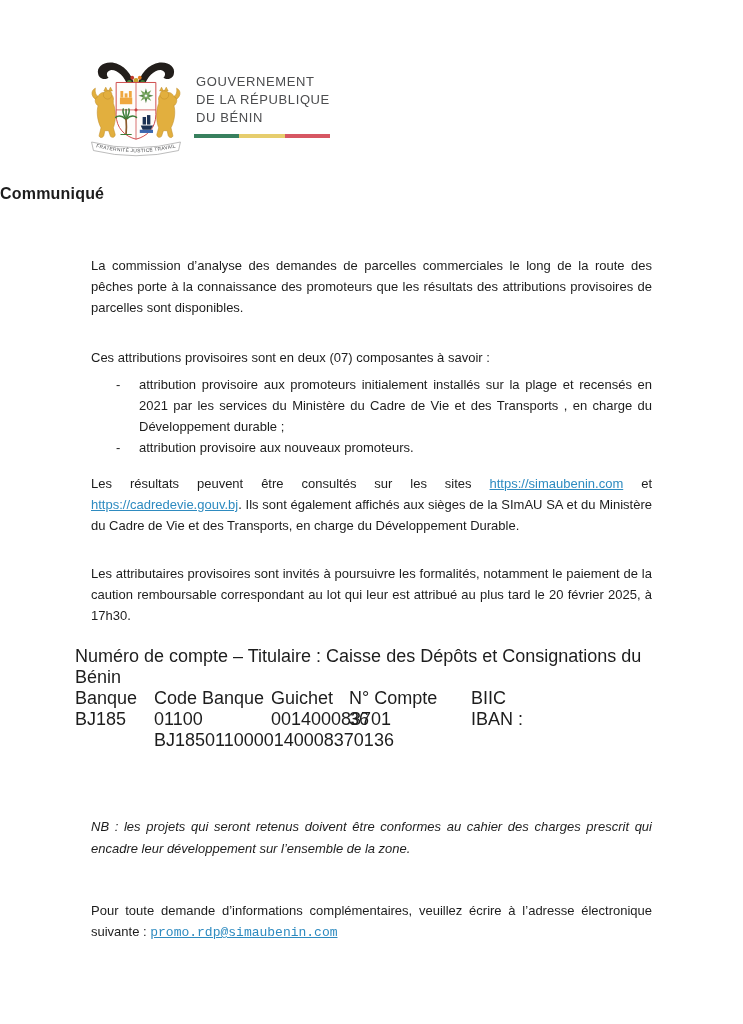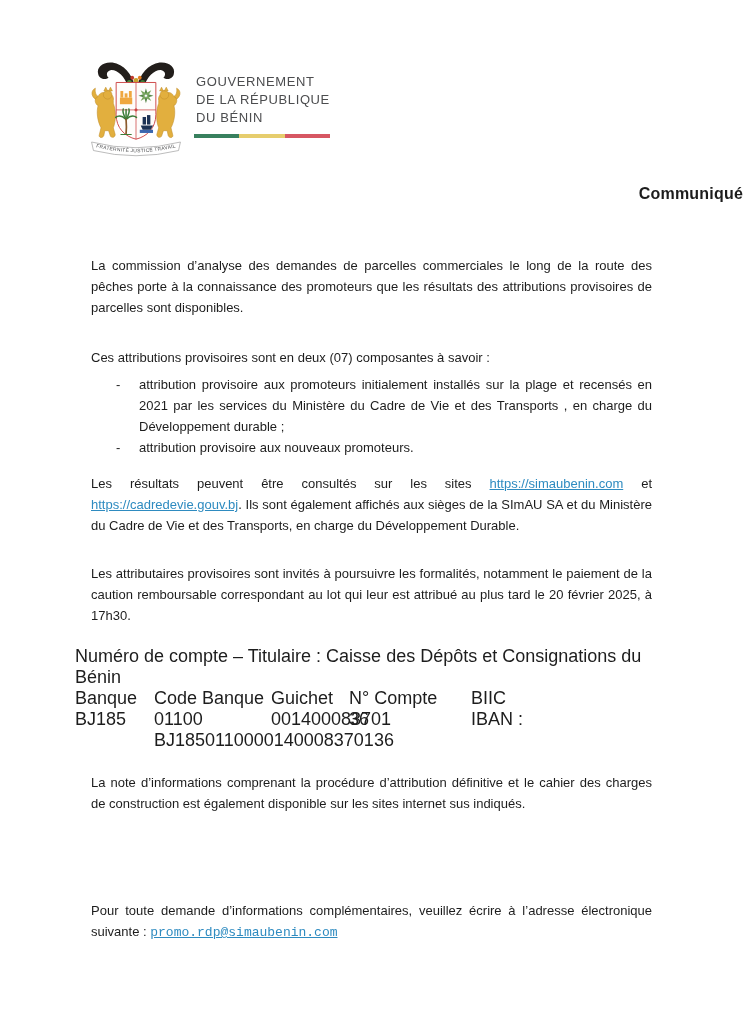--- a/index.html
+++ b/index.html
@@ -28,21 +28,21 @@
     letter-spacing: 0.6px; color: #4c4d4f; font-weight: 500;
   }
   .flagbar {
     position: absolute; left: 194px; top: 134px;
     width: 136px; height: 4px; display: flex;
   }
   .flagbar span { flex: 1 1 0; }
   
   .title {
     position: absolute; left: 0; right: 0; top: 185px;
-    text-align: right; margin: 0;
+    text-align: left; margin: 0;
     font-size: 16px; font-weight: bold; letter-spacing: 0.2px;
   }
   
   .list { }
   .li { position: relative; padding-left: 48px; }
   .li .marker { position: absolute; left: 25px; top: 0; }
   .li .li-text { display: block; text-align: justify; }
   
   .link { text-decoration: underline; cursor: pointer; }
   
@@ -172,18 +172,18 @@
       <div>BIIC</div>
       <div>BJ185</div>
       <div>01100</div>
       <div>001400083701</div>
       <div>36</div>
       <div>IBAN :</div>
       <div class="iban-value">BJ1850110000140008370136</div>
     </div>
   </div>
 
-  <p class="p abs" style="top:756px">La note d’informations comprenant la procédure d’attribution définitive et le cahier des charges de construction est également disponible sur les sites internet sus indiqués.</p>
 
+  <p class="p abs nb" style="top:800px">NB : les projets qui seront retenus doivent être conformes au cahier des charges prescrit qui encadre leur développement sur l’ensemble de la zone.</p>
 
   <p class="p abs" style="top:884px"><span>Pour toute demande d’informations complémentaires, veuillez écrire à l’adresse électronique suivante : </span><a class="link" style="color: rgb(46, 139, 192); font-family: Liberation Mono, monospace;">promo.rdp@simaubenin.com</a></p>
 
 </div>
 
 </body></html>

